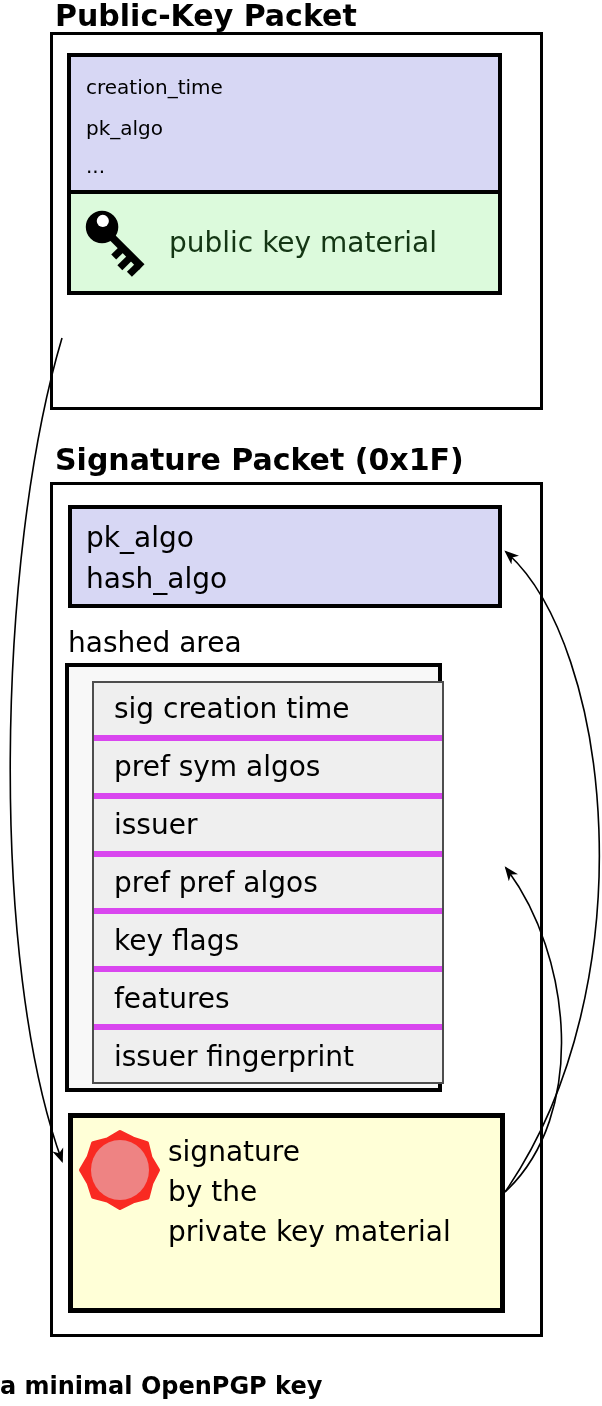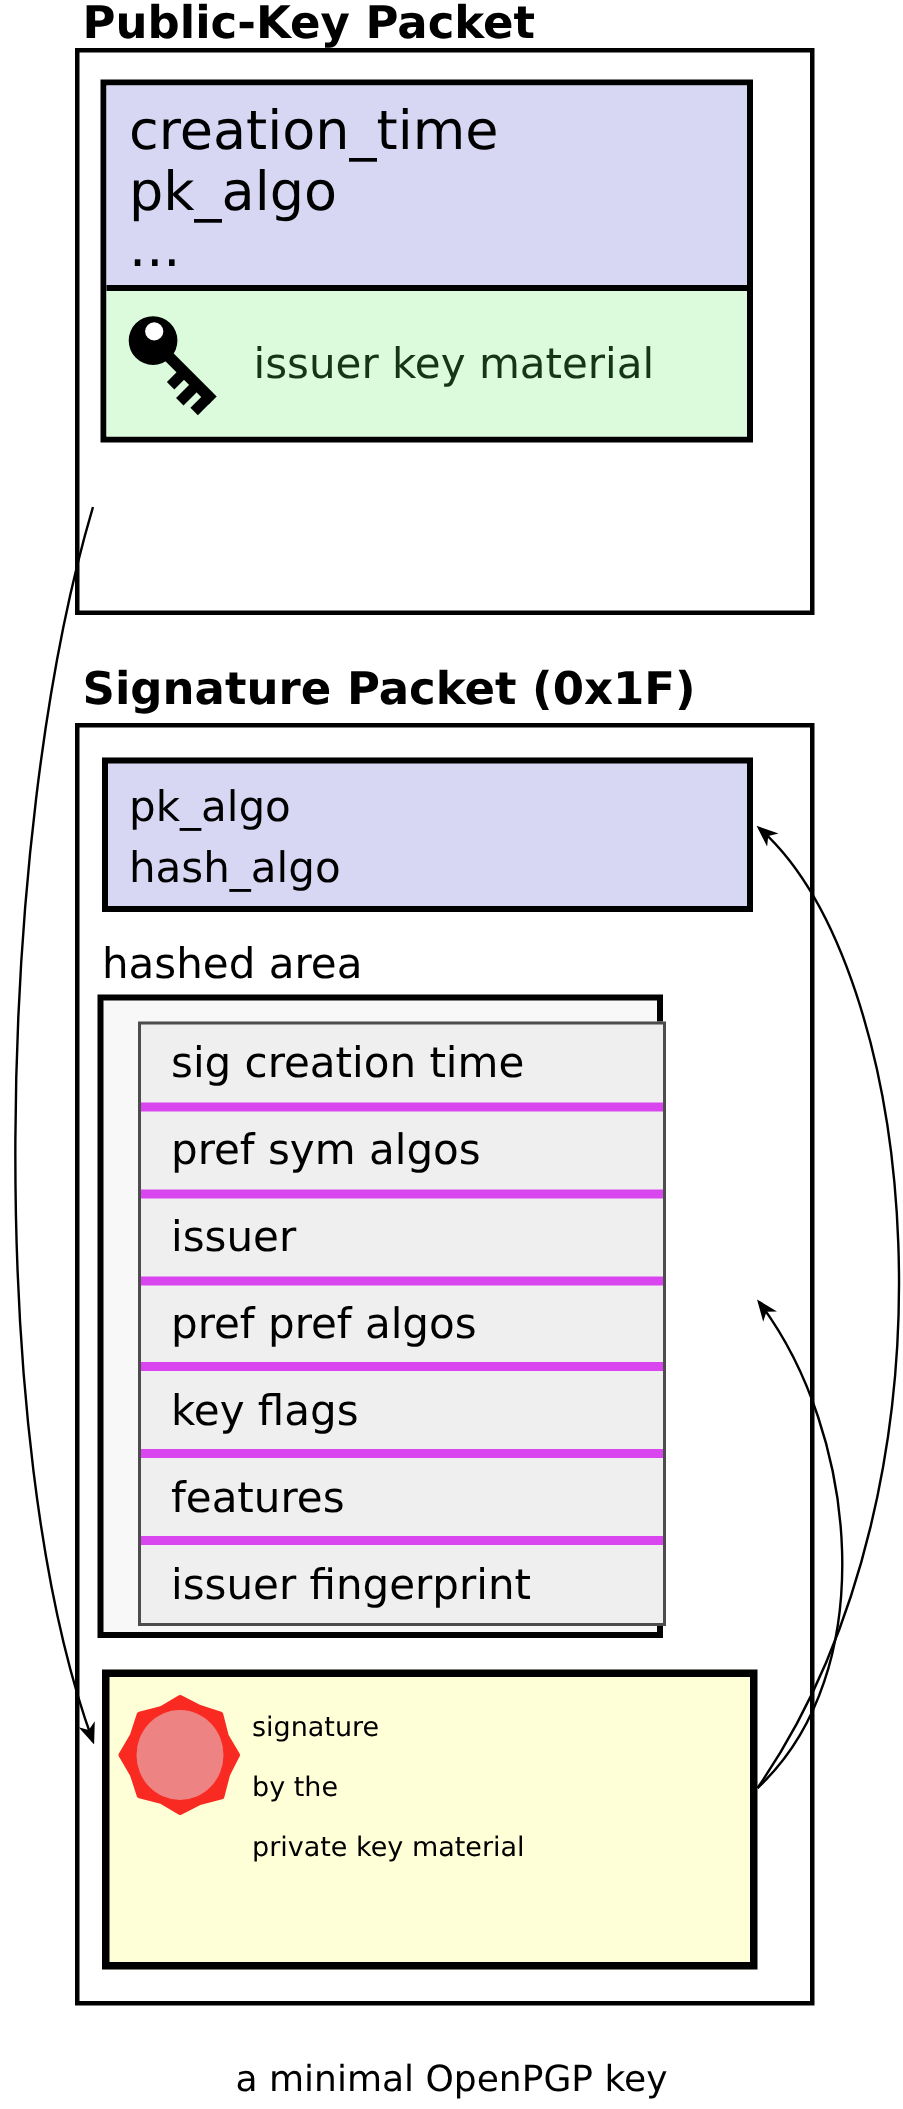--- a/index.html
+++ b/index.html
@@ -20,38 +20,38 @@
 
   .pkt-title{position:absolute;font-weight:bold;font-size:30px;letter-spacing:0px;white-space:nowrap;}
   #pk-title{left:55px;top:-2px;}
   #sig-title{left:55px;top:442px;}
 
   .outer-box{position:absolute;border:3px solid var(--line);background:#fff;}
   #pk-outer{left:50px;top:32px;width:493px;height:378px;}
   #sig-outer{left:50px;top:482px;width:493px;height:855px;}
 
   #pk-inner{position:absolute;left:67px;top:53px;width:435px;height:242px;border:4px solid var(--line);display:flex;flex-direction:column;}
-  #pk-fields{background:var(--field-bg);height:137px;border-bottom:4px solid var(--line);padding:10px 0 0 15px;font-size:36px;line-height:41px;}
+  #pk-fields{background:var(--field-bg);height:137px;border-bottom:4px solid var(--line);padding:10px 0 0 15px;font-size:20px;line-height:41px;}
   #pk-fields .dots{line-height:34px;}
   #pk-material{background:var(--material-bg);flex:1;display:flex;align-items:center;}
   #pk-material .mat-label{color:var(--material-text);font-size:28px;margin-left:12px;}
 
   #sig-algo{position:absolute;left:68px;top:505px;width:434px;height:103px;border:4px solid var(--line);background:var(--field-bg);padding:8px 0 0 14px;font-size:28px;line-height:41px;}
 
   #hashed-label{position:absolute;left:68px;top:626px;font-size:28px;text-align:right;}
   #hashed-box{position:absolute;left:65px;top:663px;width:377px;height:429px;border:4px solid var(--line);background:var(--hashed-bg);}
   #rows-box{position:absolute;left:88px;top:677px;width:352px;height:403px;background:var(--row-bg);border:2px solid #4d4d4d;display:flex;flex-direction:column;}
   .hashed-row{flex:1;display:flex;align-items:center;padding-left:20px;font-size:28px;}
   .hashed-row + .hashed-row{border-top:6px solid #d946ef;}
 
   #sig-box{position:absolute;left:68px;top:1113px;width:437px;height:200px;border:5px solid var(--line);background:var(--signature-bg);}
   #seal{position:absolute;left:2px;top:7px;}
-  #sig-text{position:absolute;left:95px;top:14px;font-size:18px;line-height:40px;}
+  #sig-text{position:absolute;left:95px;top:14px;font-size:28px;line-height:40px;}
 
-  #caption{position:absolute;left:0;top:1372px;width:602px;text-align:center;font-size:24px;}
+  #caption{position:absolute;left:0;top:1372px;width:602px;font-size:24px;font-weight:bold;}
 
   #key-icon-svg{margin-left:8px;flex:0 0 auto;}
 
   #arrows{position:absolute;left:0;top:0;width:602px;height:1406px;pointer-events:none;}
   #arrows path.flow{fill:none;stroke:var(--line);stroke-width:1.6px;}
 </style>
 </head>
 <body>
 
 <div id="canvas">
@@ -70,21 +70,21 @@
       <svg id="key-icon-svg" width="78" height="78" viewBox="0 0 72 72" aria-hidden="true">
         <g transform="rotate(45 34 34)">
           <circle cx="16" cy="34" r="15" fill="#000"></circle>
           <circle cx="12.5" cy="29.5" r="5.6" fill="#fff"></circle>
           <rect x="28" y="30.6" width="40" height="7" fill="#000"></rect>
           <rect x="40" y="36" width="6.5" height="10" fill="#000"></rect>
           <rect x="51" y="36" width="6.5" height="13" fill="#000"></rect>
           <rect x="61.5" y="36" width="6.5" height="11" fill="#000"></rect>
         </g>
       </svg>
-      <span class="mat-label">issuer key material</span>
+      <span class="mat-label">public key material</span>
     </div>
   </div>
 
   <div class="pkt-title" id="sig-title">Signature Packet (0x1F)</div>
 
   <div class="outer-box" id="sig-outer"></div>
 
   <div id="sig-algo">
     <div>pk_algo</div>
     <div>hash_algo</div>

